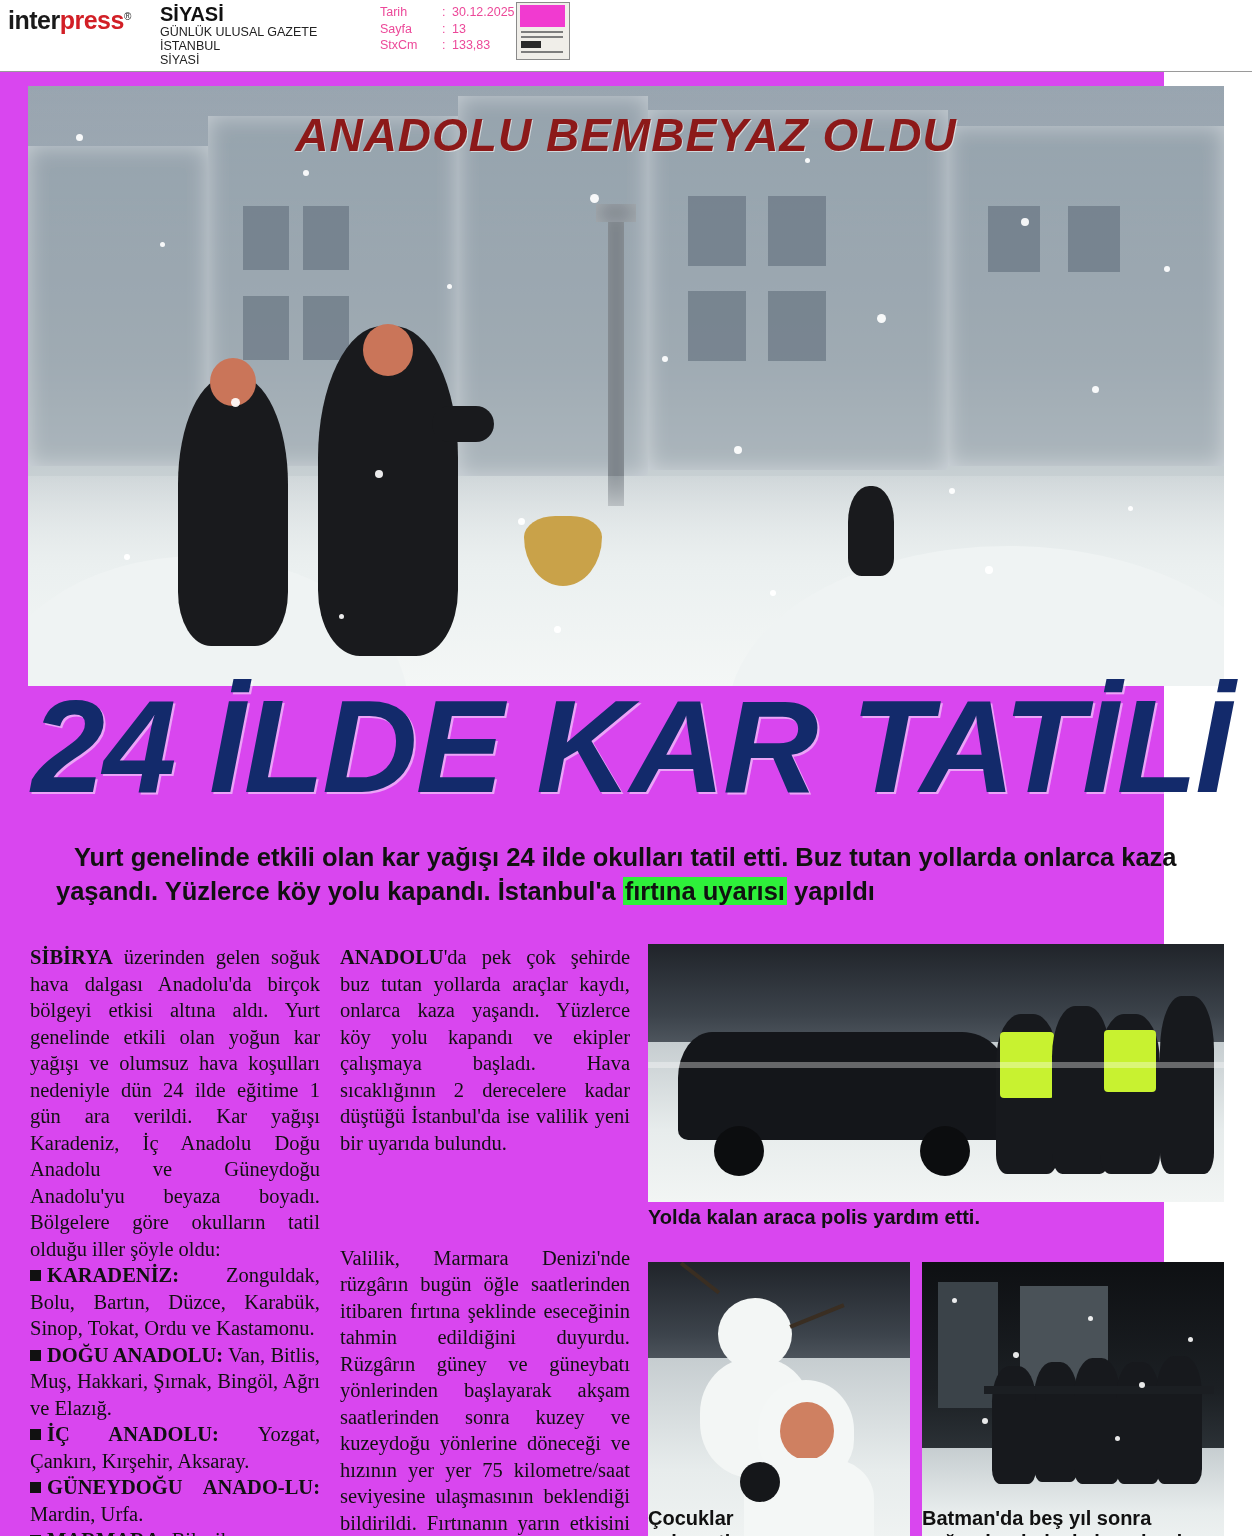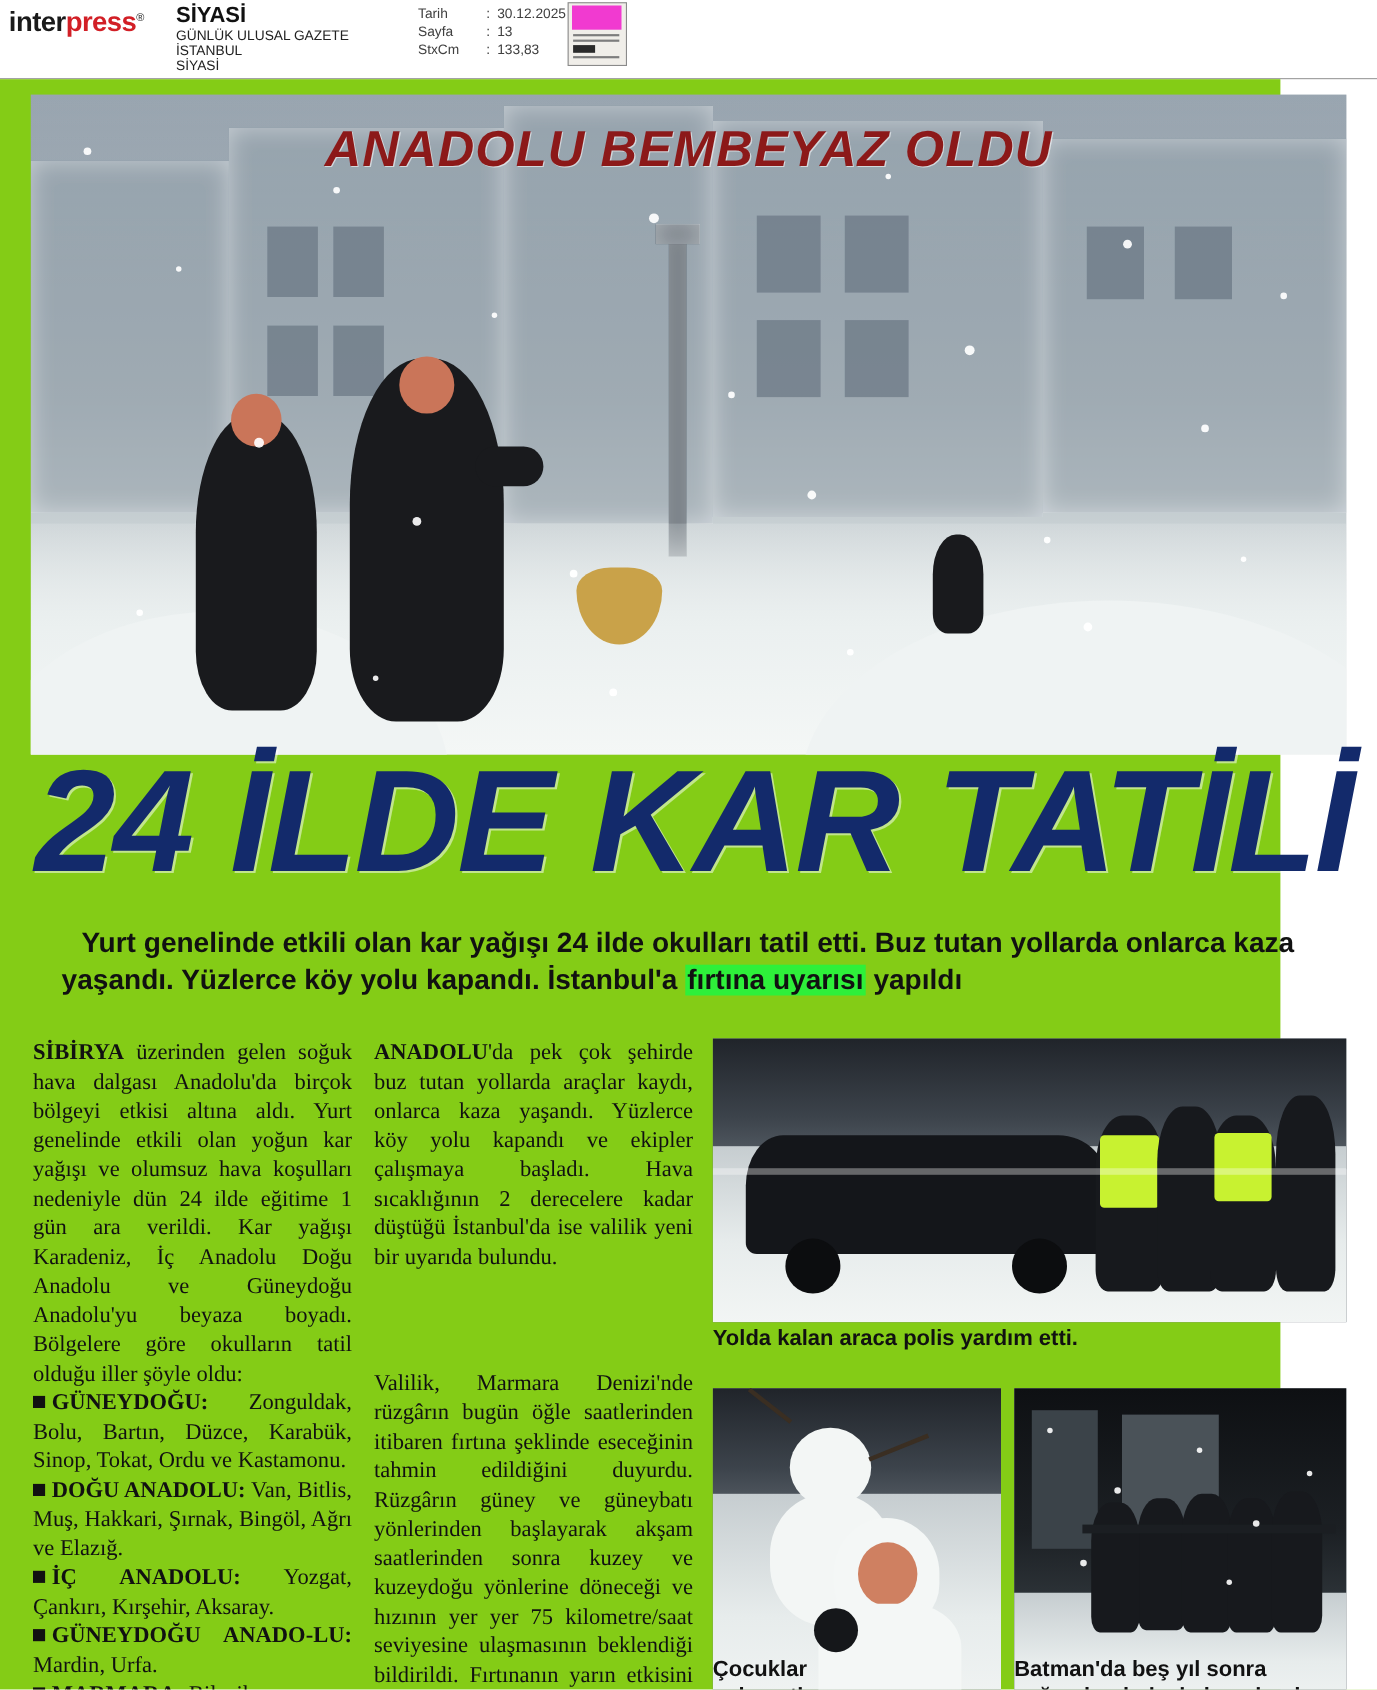--- a/index.html
+++ b/index.html
@@ -57,21 +57,21 @@
   .paper-sub {
     font-size: 12.5px;
     color: #222;
   }
   .meta-block {
     position: absolute;
     left: 380px;
     top: 4px;
     font-family: "Liberation Sans", sans-serif;
     font-size: 12.5px;
-    color: #404040;
+    color: #ec4899;
     line-height: 1.32;
   }
   .meta-row { display: flex; }
   .meta-key { width: 62px; }
   .meta-colon { width: 10px; }
   .meta-val { }
   .thumb {
     position: absolute;
     left: 516px;
     top: 2px;
@@ -90,21 +90,21 @@
   }
   .thumb .t-blk {
     position: absolute; left: 4px; width: 20px; height: 7px; background: #2a2a2a;
   }
 
   
   .article {
     position: relative;
     width: 1164px;
     height: 1464px;
-    background: #84cc16;
+    background: #d946ef;
   }
 
   
   .hero {
     position: absolute;
     left: 28px;
     top: 14px;
     width: 1196px;
     height: 600px;
     overflow: hidden;
@@ -418,21 +418,21 @@
 
   <div class="deck">
     <span class="indent"></span><span>Yurt genelinde etkili olan kar yağışı 24 ilde okulları tatil etti. Buz tutan yollarda onlarca kaza yaşandı. Yüzlerce köy yolu kapandı. İstanbul'a </span><span class="hl-green">fırtına uyarısı</span><span> yapıldı</span>
   </div>
 
   <div class="col col1">
     <p>
       <span class="lead">SİBİRYA</span><span> üzerinden gelen soğuk hava dalgası Anadolu'da birçok bölgeyi etkisi altına aldı. Yurt genelinde etkili olan yoğun kar yağışı ve olumsuz hava koşulları nedeniyle dün 24 ilde eğitime 1 gün ara verildi. Kar yağışı Karadeniz, İç Anadolu Doğu Anadolu ve Güneydoğu Anadolu'yu beyaza boyadı. Bölgelere göre okulların tatil olduğu iller şöyle oldu:</span>
     </p>
     <p class="bullet-item">
-      <span class="sq"></span><span class="region">GÜNEYDOĞU:</span><span> Zonguldak, Bolu, Bartın, Düzce, Karabük, Sinop, Tokat, Ordu ve Kastamonu.</span>
+      <span class="sq"></span><span class="region">KARADENİZ:</span><span> Zonguldak, Bolu, Bartın, Düzce, Karabük, Sinop, Tokat, Ordu ve Kastamonu.</span>
     </p>
     <p class="bullet-item">
       <span class="sq"></span><span class="region">DOĞU ANADOLU:</span><span> Van, Bitlis, Muş, Hakkari, Şırnak, Bingöl, Ağrı ve Elazığ.</span>
     </p>
     <p class="bullet-item">
       <span class="sq"></span><span class="region">İÇ ANADOLU:</span><span> Yozgat, Çankırı, Kırşehir, Aksaray.</span>
     </p>
     <p class="bullet-item">
       <span class="sq"></span><span class="region">GÜNEYDOĞU ANADO-LU:</span><span> Mardin, Urfa.</span>
     </p>

